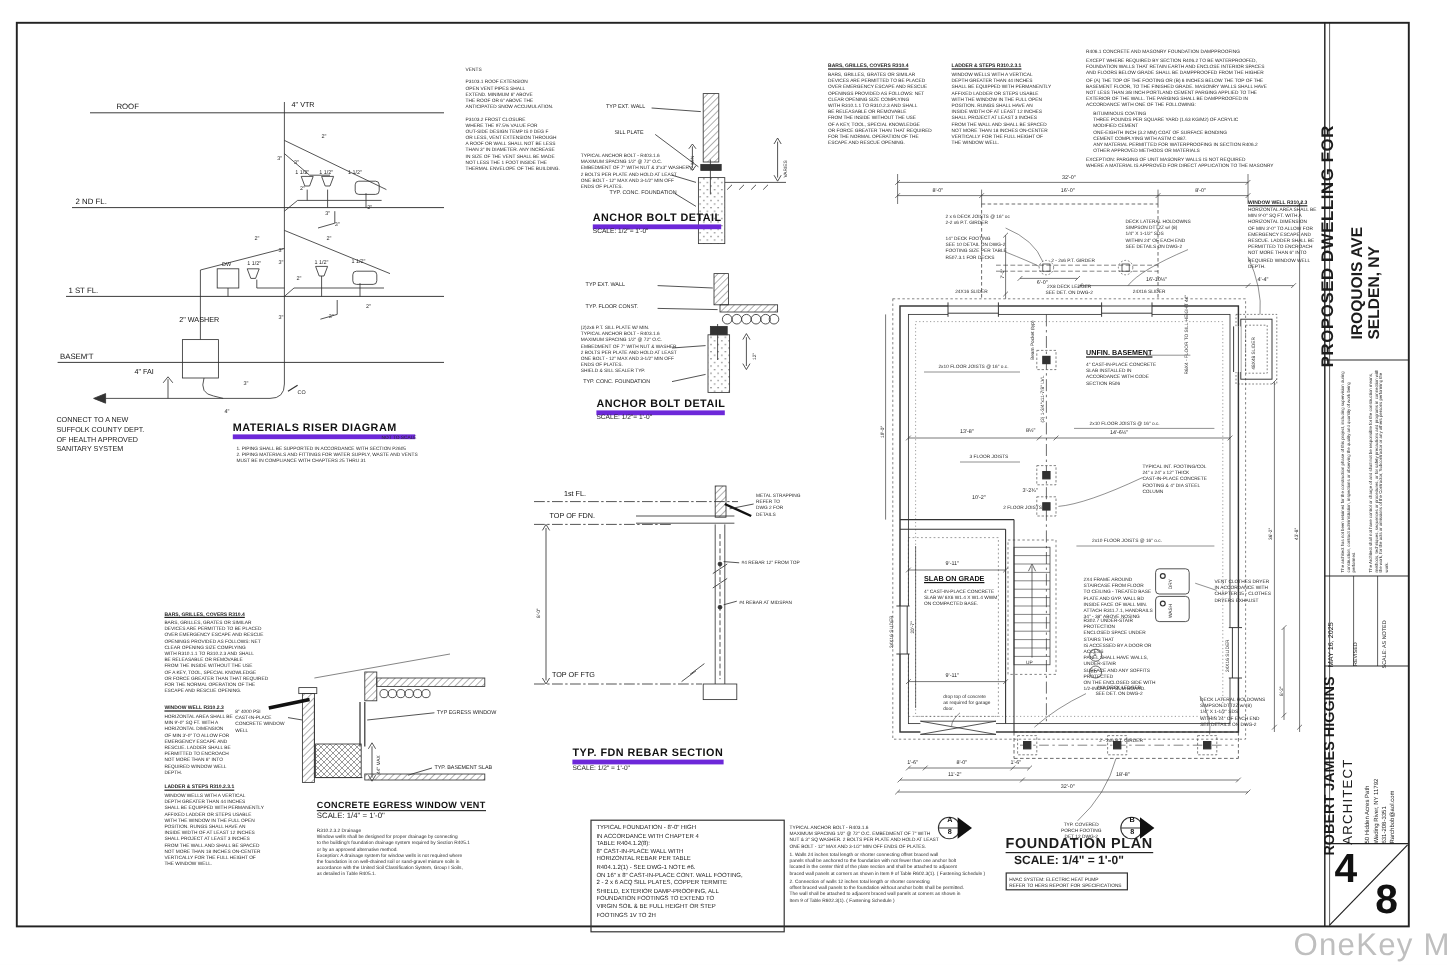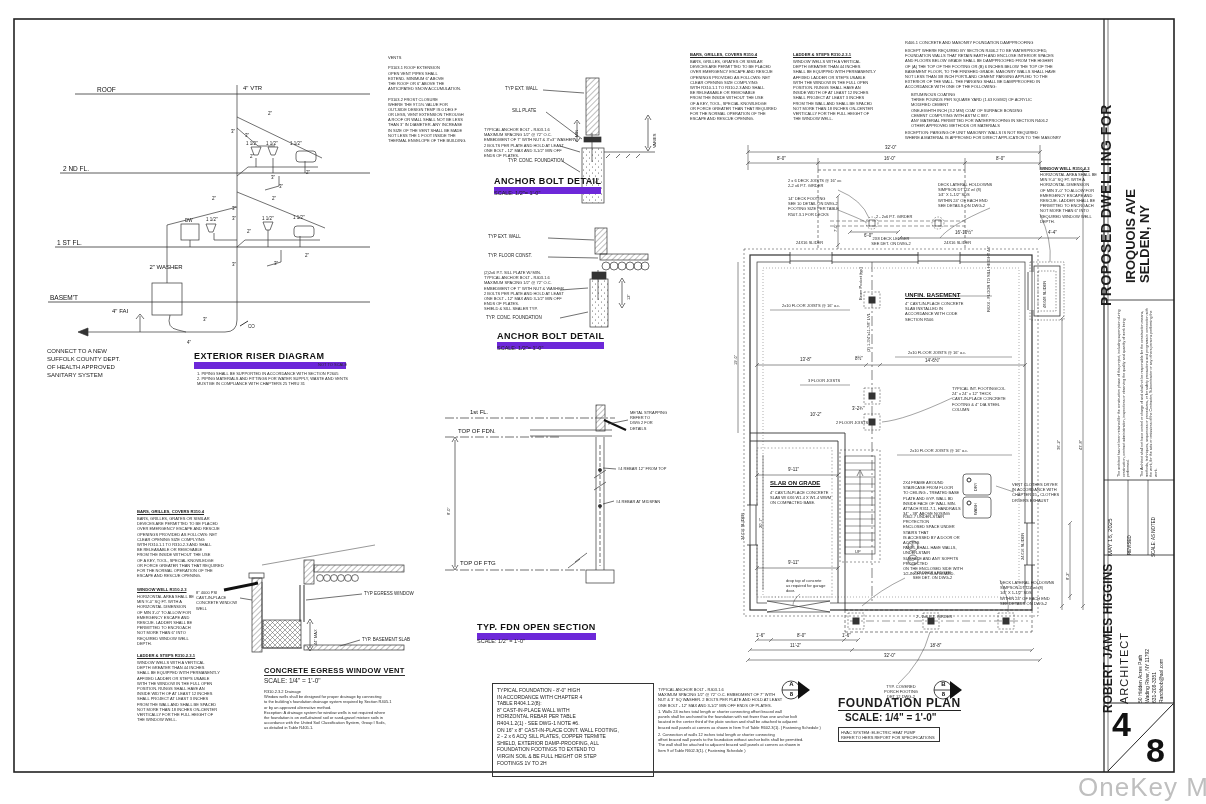--- a/index.html
+++ b/index.html
@@ -8,21 +8,21 @@
   .abs{position:absolute;}
   svg{position:absolute;left:0;top:0;}
   .note{font-size:4px;line-height:1.3;white-space:pre-line;color:#2a2a2a;letter-spacing:0;}
   .note5{font-size:5px;line-height:1.32;white-space:pre-line;color:#222;}
   .nt{font-size:4.2px;font-weight:bold;text-decoration:underline;color:#222;white-space:nowrap;}
   .lbl{font-size:4.5px;white-space:nowrap;color:#222;}
   .lbl4{font-size:4px;white-space:nowrap;color:#2a2a2a;}
   .lbl6{font-size:6px;white-space:nowrap;color:#111;}
   .dim{font-size:4.5px;white-space:nowrap;color:#222;}
   .rot{transform:rotate(-90deg);transform-origin:0 0;white-space:nowrap;}
-  .dtitle{font-size:9px;font-weight:bold;letter-spacing:.4px;color:#111;border-bottom:7px solid #6d28d9;padding-bottom:1px;white-space:nowrap;}
+  .dtitle{font-size:9px;font-weight:bold;letter-spacing:.4px;color:#111;border-bottom:4px solid #6d28d9;padding-bottom:1px;white-space:nowrap;}
   .dtitle2{font-size:7.5px;font-weight:bold;letter-spacing:.3px;color:#111;border-bottom:1px solid #333;white-space:nowrap;}
   .dscale{font-size:5.5px;color:#222;white-space:nowrap;}
   .levlbl{font-size:6.5px;color:#111;white-space:nowrap;}
   .pl{position:absolute;font-size:4.5px;color:#222;white-space:nowrap;}
   .tb-rot{transform:rotate(-90deg);transform-origin:0 100%;white-space:nowrap;position:absolute;}
   .wm{font-size:26px;color:#bfbfbf;letter-spacing:1px;white-space:nowrap;}
   .box{border:1px solid #333;}
   .seclet{font-size:6px;font-weight:bold;color:#111;text-align:center;line-height:1.1;}
 </style>
 </head>
@@ -254,21 +254,21 @@
   <div class="abs lbl6" style="left:243px;top:85px">4" VTR</div>
   <div class="abs lbl6" style="left:112px;top:308px">4" FAI</div>
   <div class="abs lbl6 note" style="left:146px;top:264px;font-size:6px;text-align:center;width:40px">2"
 WASHER</div>
   <div class="abs lbl" style="left:185px;top:218px">DW</div>
   <div class="abs lbl" style="left:248px;top:324px">CO</div>
   <div class="abs note5" style="left:47px;top:348px;font-size:6px">CONNECT TO A NEW
 SUFFOLK COUNTY DEPT.
 OF HEALTH APPROVED
 SANITARY SYSTEM</div>
-  <div class="abs dtitle" style="left:194px;top:351px;width:152px">EXTERIOR RISER DIAGRAM</div>
+  <div class="abs dtitle" style="left:194px;top:351px;width:152px">MATERIALS RISER DIAGRAM</div>
   <div class="abs lbl4" style="left:318px;top:362px">NOT TO SCALE</div>
   <div class="abs note" style="left:197px;top:371px;width:160px">1.  PIPING SHALL BE SUPPORTED IN ACCORDANCE WITH SECTION P2605
 2.  PIPING MATERIALS AND FITTINGS FOR WATER SUPPLY, WASTE AND VENTS
       MUST BE IN COMPLIANCE WITH CHAPTERS 25 THRU 31</div>
   <span class="pl" style="left:268px;top:111px">2"</span>
   <span class="pl" style="left:231px;top:129px">3"</span>
   <span class="pl" style="left:245px;top:133px">3"</span>
   <span class="pl" style="left:246px;top:141px">1 1/2"</span>
   <span class="pl" style="left:266px;top:141px">1 1/2"</span>
   <span class="pl" style="left:290px;top:141px">1 1/2"</span>
@@ -384,21 +384,21 @@
   <div class="abs lbl6" style="left:470px;top:409px">1st FL.</div>
   <div class="abs lbl6" style="left:458px;top:428px">TOP OF FDN.</div>
   <div class="abs note" style="left:630px;top:410px;width:50px">METAL STRAPPING
 REFER TO
 DWG 2 FOR
 DETAILS</div>
   <div class="abs lbl4" style="left:618px;top:466px">#4 REBAR 12" FROM TOP</div>
   <div class="abs lbl4" style="left:616px;top:499px">#4 REBAR AT MIDSPAN</div>
   <div class="abs lbl4 rot" style="left:446px;top:515px">8'-0"</div>
   <div class="abs lbl6" style="left:460px;top:560px">TOP OF FTG</div>
-  <div class="abs dtitle" style="left:477px;top:622px">TYP.  FDN OPEN SECTION</div>
+  <div class="abs dtitle" style="left:477px;top:622px">TYP.  FDN REBAR SECTION</div>
   <div class="abs dscale" style="left:477px;top:638px">SCALE: 1/2" = 1'-0"</div>
 
   <div class="abs nt" style="left:137px;top:509px">BARS, GRILLES, COVERS R310.4</div>
   <div class="abs note" style="left:137px;top:516px;width:100px">BARS, GRILLES, GRATES OR SIMILAR
 DEVICES ARE PERMITTED TO BE PLACED
 OVER EMERGENCY ESCAPE AND RESCUE
 OPENINGS PROVIDED AS FOLLOWS: NET
 CLEAR OPENING SIZE COMPLYING
 WITH R310.1.1 TO R310.2.3 AND SHALL
 BE RELEASABLE OR REMOVABLE

